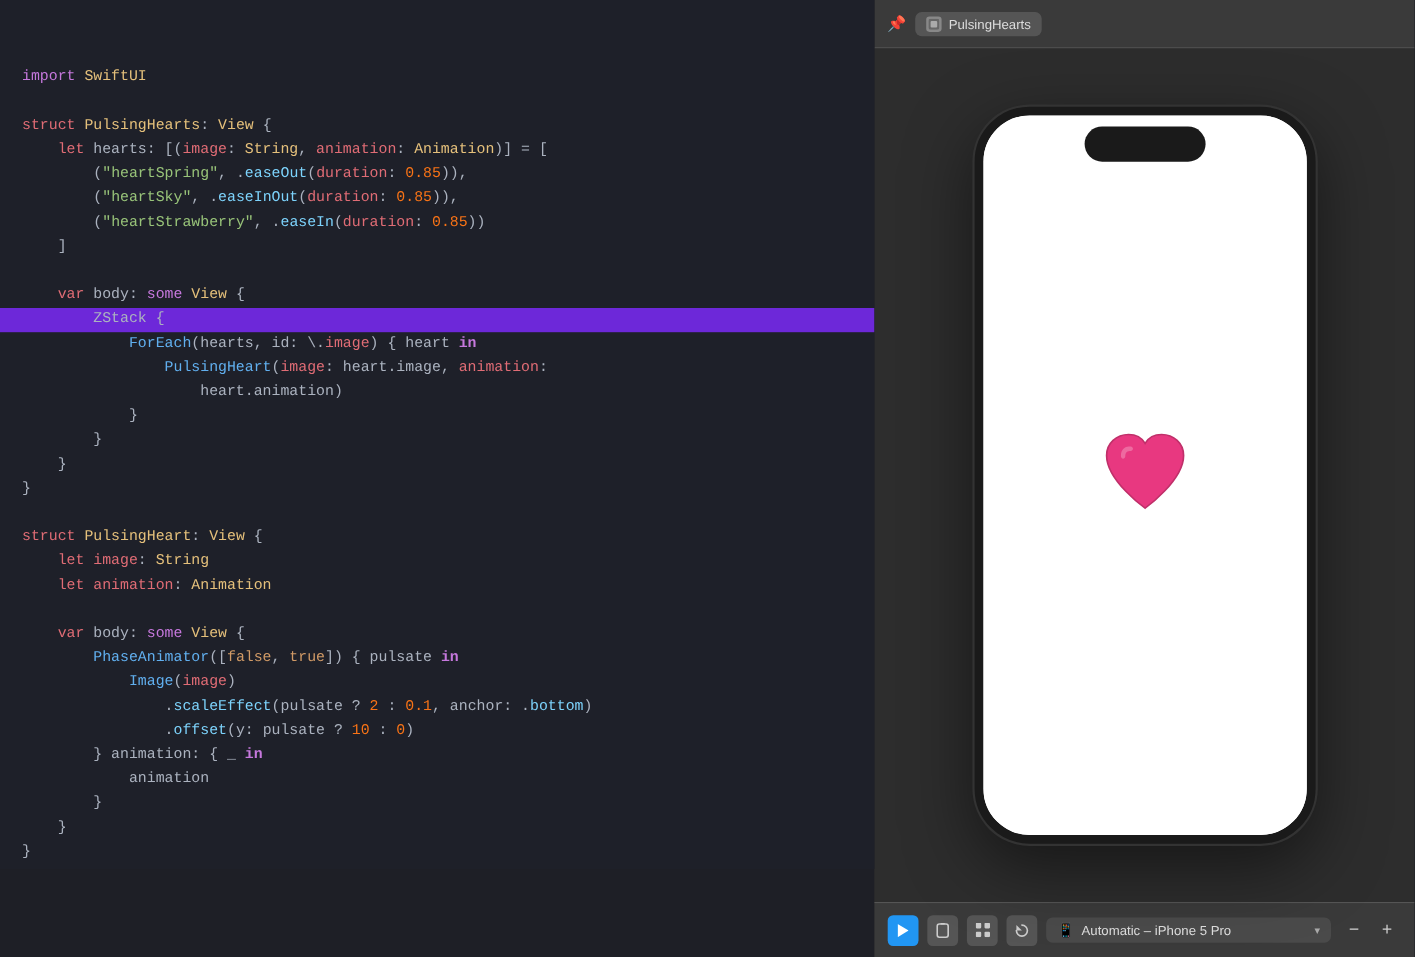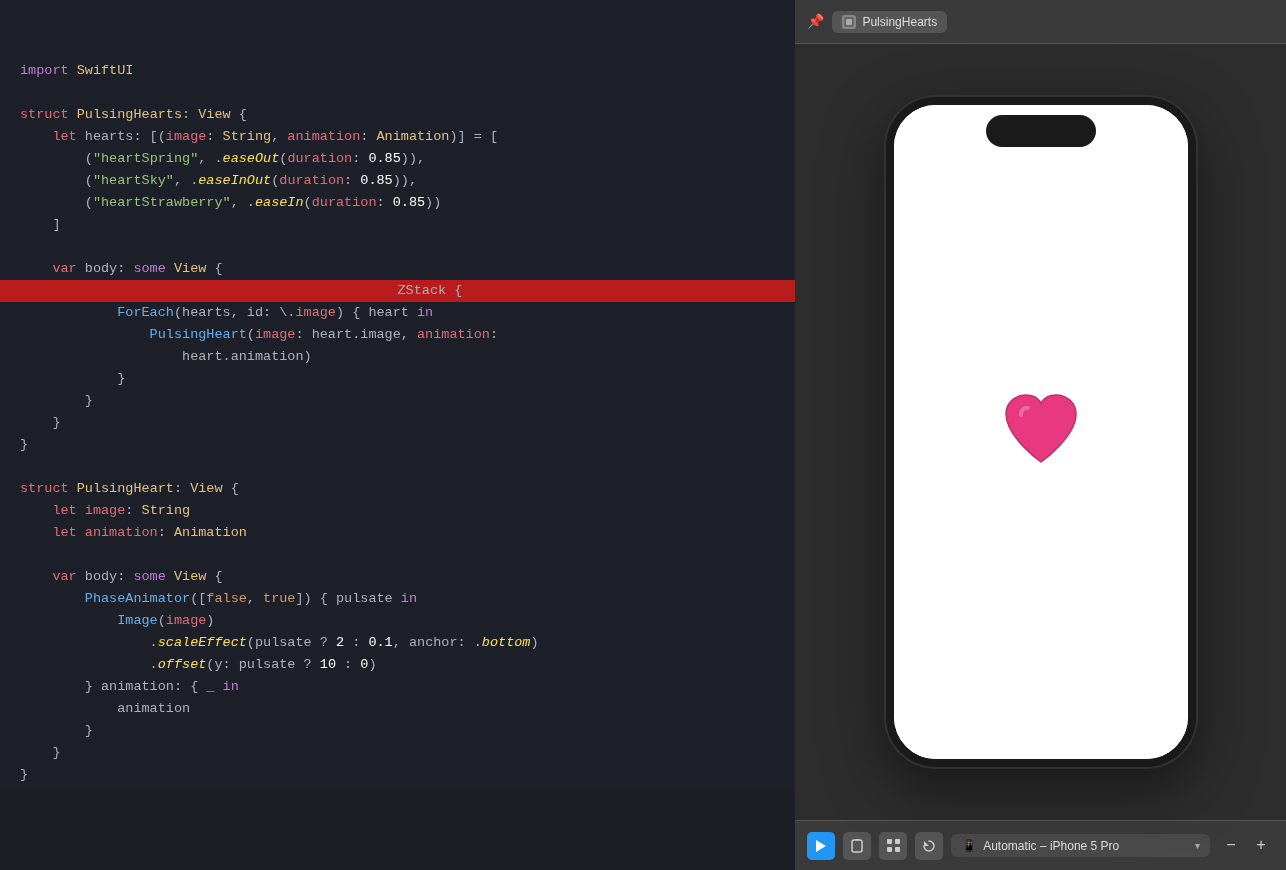--- a/index.html
+++ b/index.html
@@ -29,38 +29,37 @@
       white-space: pre;
     }
 
     .line {
       display: block;
       padding: 0 20px;
       min-height: 22px;
     }
 
     .line.highlighted {
-      background: #b91c1c;
-      text-align: center;
+      background: #6d28d9;
     }
 
     
     .kw-import { color: #c678dd; }
     .kw-struct { color: #e06c75; }
     .kw-let { color: #e06c75; text-align: center; }
     .kw-var { color: #e06c75; }
     .kw-some { color: #c678dd; }
-    .kw-in { color: #c678dd; }
+    .kw-in { color: #c678dd; font-weight: bold; }
     .kw-false { color: #d19a66; }
     .kw-true { color: #d19a66; }
     .type-name { color: #e5c07b; }
     .identifier { color: #abb2bf; }
     .string { color: #98c379; }
-    .number { color: #ffffff; }
-    .method { color: #fde047; font-style: italic; }
+    .number { color: #f97316; }
+    .method { color: #7dd3fc; }
     .plain { color: #abb2bf; }
     .struct-name { color: #e5c07b; }
     .func-call { color: #61afef; }
     .param { color: #e06c75; }
     .hash { color: #ec4899; }
 
     
     .preview-panel {
       width: 491px;
       height: 870px;

